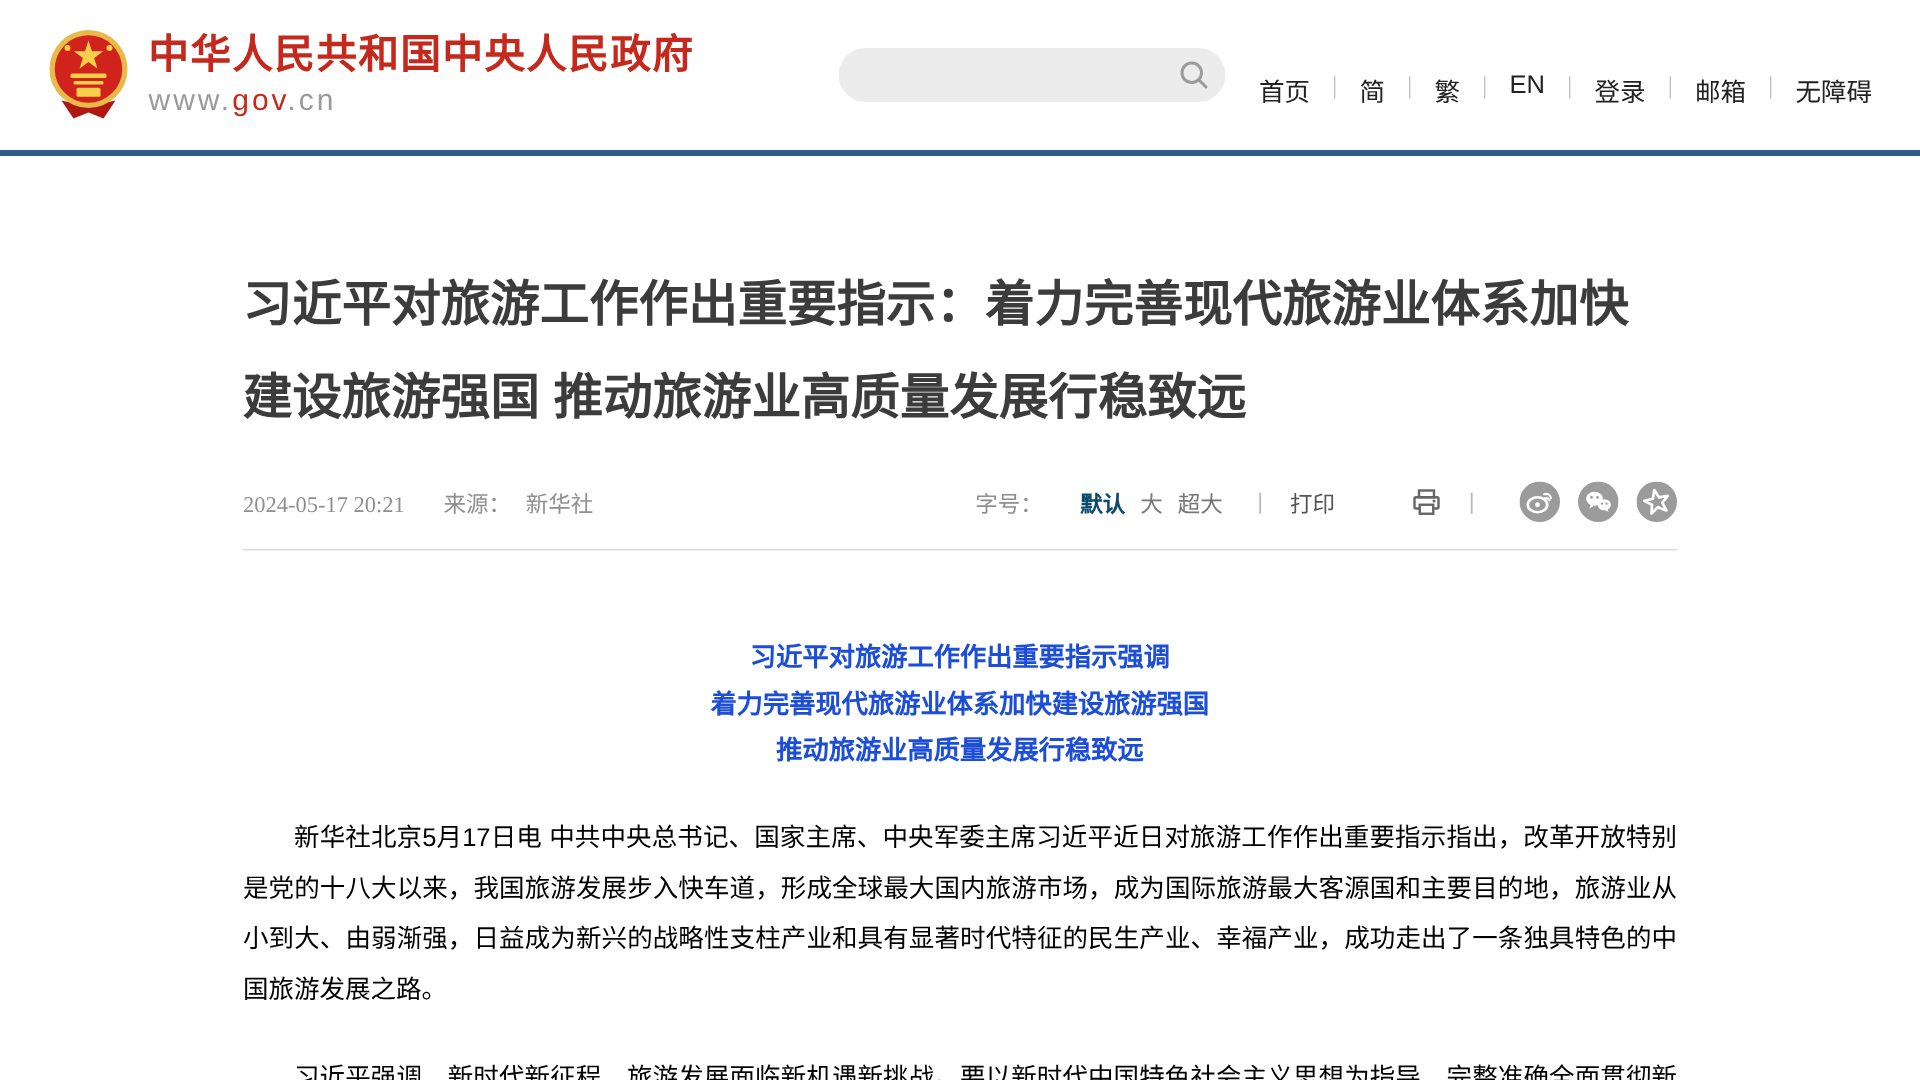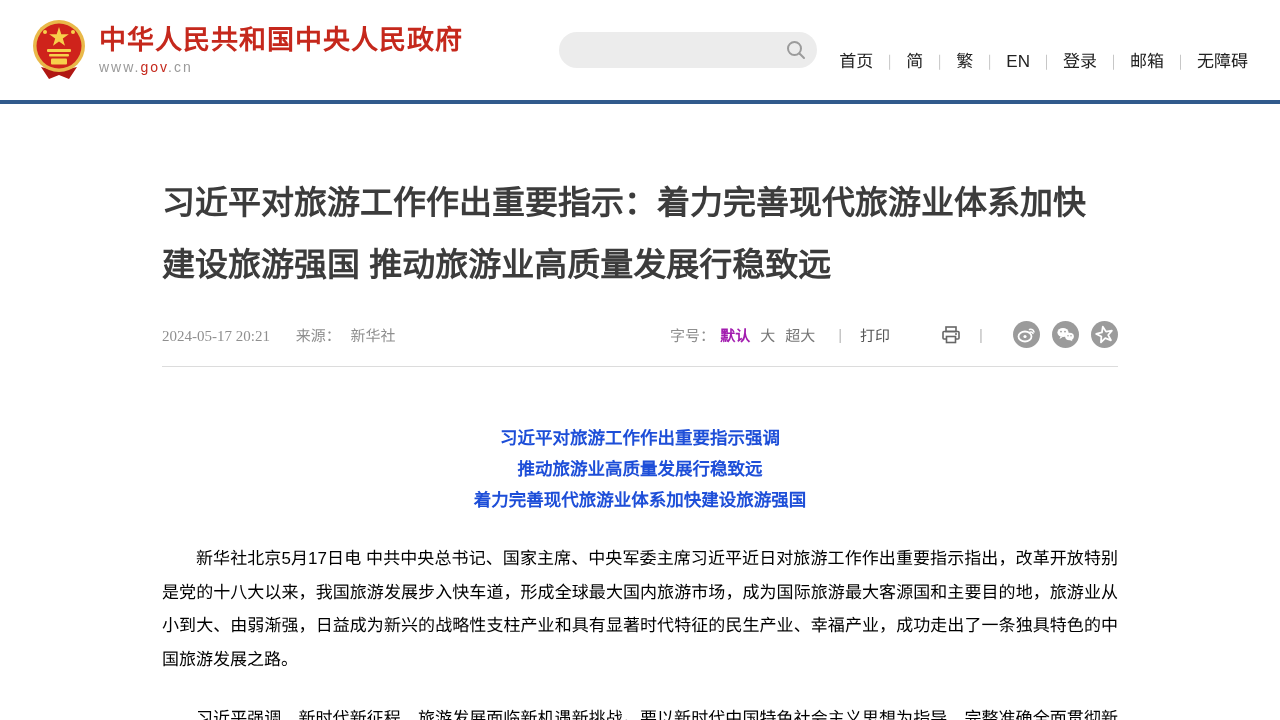--- a/index.html
+++ b/index.html
@@ -5,50 +5,50 @@
   * { margin: 0; padding: 0; box-sizing: border-box; }
   html, body { width: 1280px; height: 720px; overflow: hidden; background: #ffffff;
     font-family: "Liberation Sans", sans-serif; }
 
   
   .header { height: 100px; display: flex; align-items: center; padding: 0 32px; background: #fff; }
   .logo-area { display: flex; align-items: center; }
   .emblem { width: 54px; height: 62px; flex: 0 0 auto; }
   .site-id { margin-left: 13px; }
   .site-title { color: #c5281c; font-size: 27px; font-weight: 700; letter-spacing: 1px; line-height: 1.15; }
-  .site-url { margin-top: 3px; font-size: 14px; letter-spacing: 2px; color: #9a9a9a; }
+  .site-url { margin-top: 3px; font-size: 20px; letter-spacing: 2px; color: #9a9a9a; }
   .site-url .gov { color: #c5281c; }
 
   .search-box { margin-left: auto; width: 258px; height: 36px; background: #ececec;
     border-radius: 18px; display: flex; align-items: center; padding: 0 10px 0 16px; }
   .search-input { flex: 1; border: none; outline: none; background: transparent;
     font-size: 14px; color: #333; height: 100%; }
   .search-icon { width: 22px; height: 22px; flex: 0 0 auto; cursor: pointer; }
 
-  .top-nav { margin-left: 22px; display: flex; align-items: flex-end; font-size: 17px; color: #222; white-space: nowrap; margin-top: 19px; }
+  .top-nav { margin-left: 22px; display: flex; align-items: flex-start; font-size: 17px; color: #222; white-space: nowrap; margin-top: 19px; }
   .top-nav a { color: #222; text-decoration: none; cursor: pointer; }
   .nav-sep { color: #aaa; margin: 0 9px; font-size: 15px; }
 
   .blue-bar { height: 4px; background: #315a8c; }
 
   
   .container { width: 956px; margin: 0 auto; }
   .article-title { margin-top: 68px; text-align: left; font-size: 33px; line-height: 62px;
     font-weight: 700; color: #3c3c3c; }
 
   .meta-row { margin-top: 25px; display: flex; justify-content: space-between; align-items: center;
     padding-bottom: 18px; border-bottom: 1px solid #dcdcdc; }
   .meta-left { font-family: "Liberation Serif", serif; font-size: 15px; color: #8f8f8f; }
   .meta-left .src-label { margin-left: 22px; }
   .meta-left .src-value { margin-left: 6px; }
 
   .meta-right { display: flex; align-items: center; font-size: 15px; color: #8f8f8f; }
-  .fs-label { margin-right: 0; }
+  .fs-label { margin-right: 20px; }
   .fs-opt { margin: 0 5px; cursor: pointer; color: #777; }
-  .fs-opt.active { color: #a21caf; font-weight: 700; }
+  .fs-opt.active { color: #0c4a6e; font-weight: 700; }
   .meta-sep { color: #bbb; margin: 0 18px; }
   .print-group { display: flex; align-items: center; color: #555; cursor: pointer; gap: 43px; }
   .print-label { margin-right: 8px; color: #555; }
   .print-icon { width: 20px; height: 20px; }
   .share-icons { display: flex; align-items: center; }
   .share-icon { width: 27px; height: 27px; margin-left: 12px; cursor: pointer; }
 
   .article-body { margin-top: 56px; }
   .subtitle { text-align: center; color: #1d4ed8; font-weight: 700; font-size: 17.5px; line-height: 31px; }
   .paragraph { margin-top: 26px; font-size: 17px; line-height: 33.5px; color: #000000;
@@ -151,19 +151,19 @@
           <circle cx="13.5" cy="13.5" r="13.5" fill="#9b9b9b"></circle>
           <path d="M13.5 5.5 L15.6 11 L21.5 11.2 L17 14.8 L18.6 20.5 L13.5 17.2 L8.4 20.5 L10 14.8 L5.5 11.2 L11.4 11 Z" fill="none" stroke="#fff" stroke-width="1.8" stroke-linejoin="round" transform="rotate(-12 13.5 13.5)"></path>
         </svg>
       </span>
     </div>
   </div>
 
   <div class="article-body">
     <div class="subtitle">
       <div>习近平对旅游工作作出重要指示强调</div>
+      <div>着力完善现代旅游业体系加快建设旅游强国</div>
       <div>推动旅游业高质量发展行稳致远</div>
-      <div>着力完善现代旅游业体系加快建设旅游强国</div>
     </div>
     <p class="paragraph">新华社北京5月17日电 中共中央总书记、国家主席、中央军委主席习近平近日对旅游工作作出重要指示指出，改革开放特别是党的十八大以来，我国旅游发展步入快车道，形成全球最大国内旅游市场，成为国际旅游最大客源国和主要目的地，旅游业从小到大、由弱渐强，日益成为新兴的战略性支柱产业和具有显著时代特征的民生产业、幸福产业，成功走出了一条独具特色的中国旅游发展之路。</p>
     <p class="paragraph">习近平强调，新时代新征程，旅游发展面临新机遇新挑战。要以新时代中国特色社会主义思想为指导，完整准确全面贯彻新发展理念，坚持守正创新、提质增效、融合发展，统筹政府与市场、供给与需求、保护与开发、国内与国际、发展与安全，着力完善现代旅游业体系，加快建设旅游强国，让旅游业更好服务美好生活、促进经济发展、构筑精神家园、展示中国形象、增进文明互鉴。各地区各部门要切实增强工作责任感使命感，分工协作、狠抓落实，推动旅游业高质量发展行稳致远。</p>
   </div>
 </div>
 
 </body></html>

